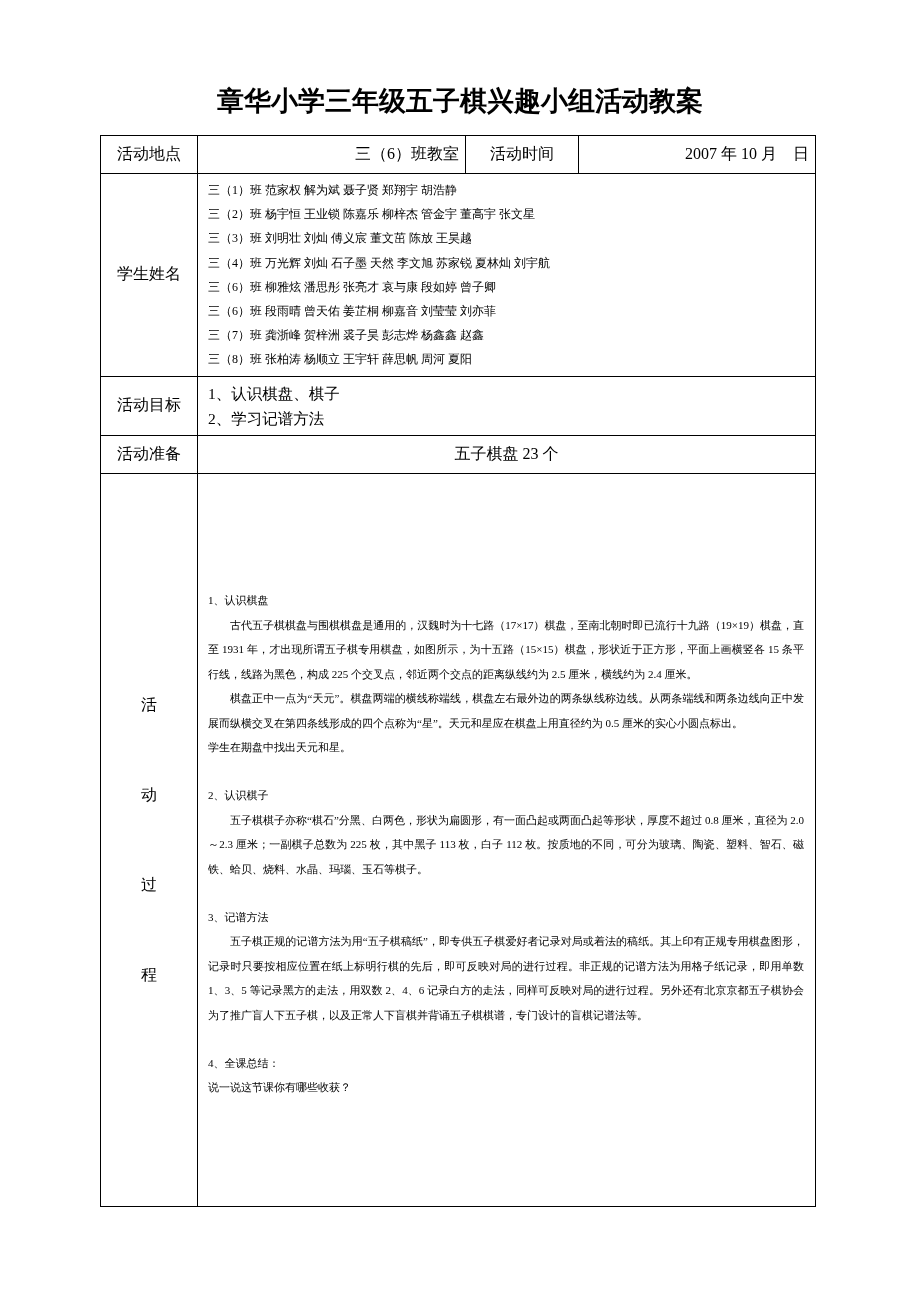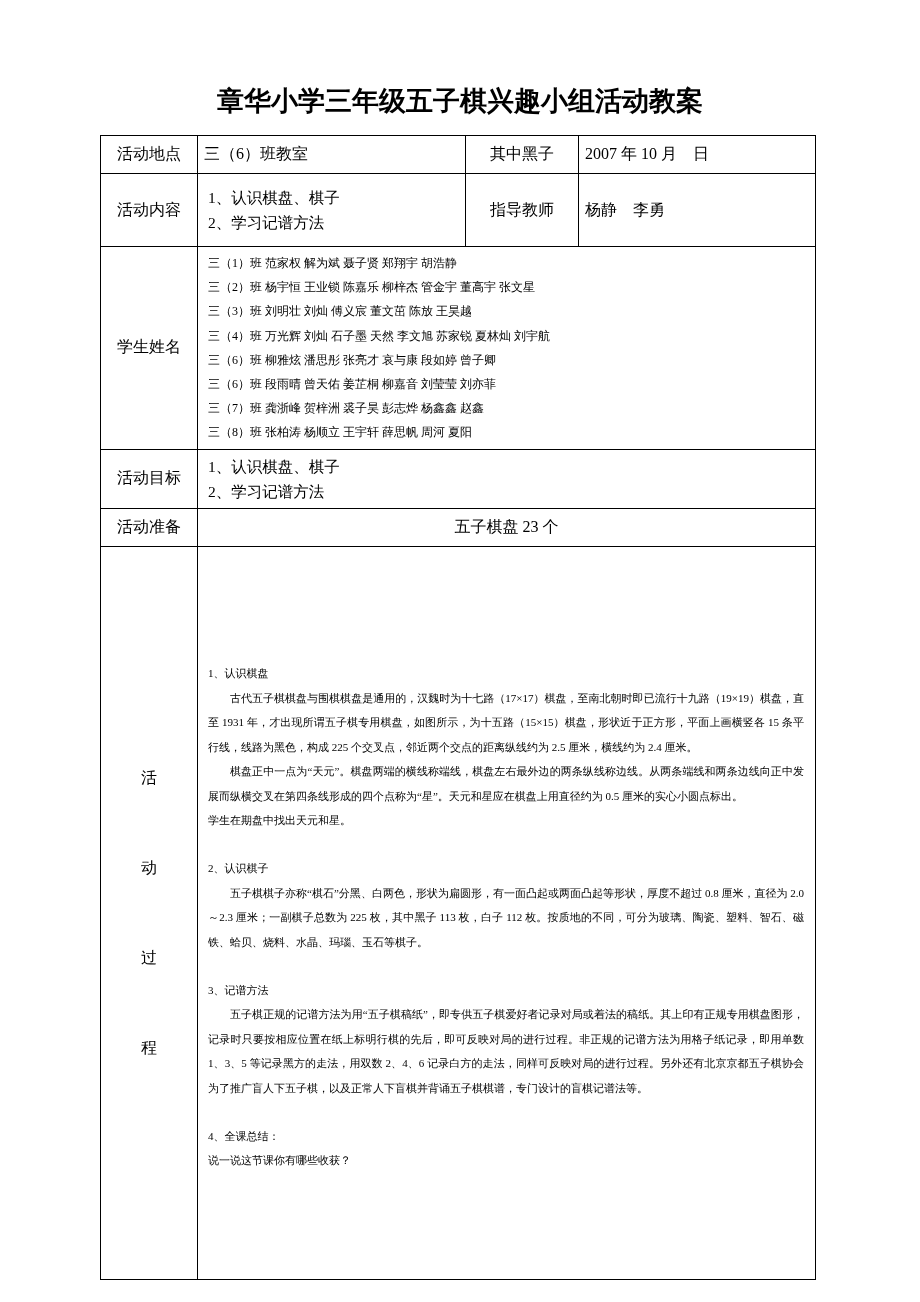--- a/index.html
+++ b/index.html
@@ -27,21 +27,21 @@
     margin-left: 100px;
     margin-top: 17px;
   }
   table.doc td {
     border: 1.5px solid #000000;
     vertical-align: middle;
     font-size: 16px;
     overflow: hidden;
   }
   td.label { text-align: center; padding: 2px 2px; }
-  td.center { text-align: left; padding: 2px 6px; }
+  td.center { text-align: right; padding: 2px 6px; }
   td.left { text-align: left; padding: 4px 8px 4px 10px; }
   .r1 td { height: 38px; }
   .r2 td { height: 73px; }
   .r3 td { height: 195px; }
   .r4 td { height: 56px; }
   .r5 td { height: 38px; margin-left: 34px; }
   .r6 td { height: 733px; }
   .content-line { font-size: 15.5px; line-height: 25px; }
   td.students { vertical-align: middle; }
   .student-line {
@@ -84,33 +84,24 @@
       <col style="width:97px">
       <col style="width:268px">
       <col style="width:113px">
       <col style="width:237px">
     </colgroup>
 
     <tbody>
         <tr class="r1">
       <td class="label">活动地点</td>
       <td class="center">三（6）班教室</td>
-      <td class="label">其中黑子</td>
+      <td class="label">活动时间</td>
       <td class="center">2007 年 10 月　日</td>
     </tr>
 
-    <tr class="r2">
-      <td class="label">活动内容</td>
-      <td class="left">
-        <div class="content-line">1、认识棋盘、棋子</div>
-        <div class="content-line">2、学习记谱方法</div>
-      </td>
-      <td class="label">指导教师</td>
-      <td class="center">杨静　李勇</td>
-    </tr>
 
     <tr class="r3">
       <td class="label">学生姓名</td>
       <td class="left students" colspan="3">
         <div class="student-line">三（1）班 范家权 解为斌 聂子贤 郑翔宇 胡浩静</div>
         <div class="student-line">三（2）班 杨宇恒 王业锁 陈嘉乐 柳梓杰 管金宇 董高宇 张文星</div>
         <div class="student-line">三（3）班 刘明壮 刘灿 傅义宸 董文茁 陈放 王昊越</div>
         <div class="student-line">三（4）班 万光辉 刘灿 石子墨 天然 李文旭 苏家锐 夏林灿 刘宇航</div>
         <div class="student-line">三（6）班 柳雅炫 潘思彤 张亮才 哀与康 段如婷 曾子卿</div>
         <div class="student-line">三（6）班 段雨晴 曾天佑 姜芷桐 柳嘉音 刘莹莹 刘亦菲</div>

